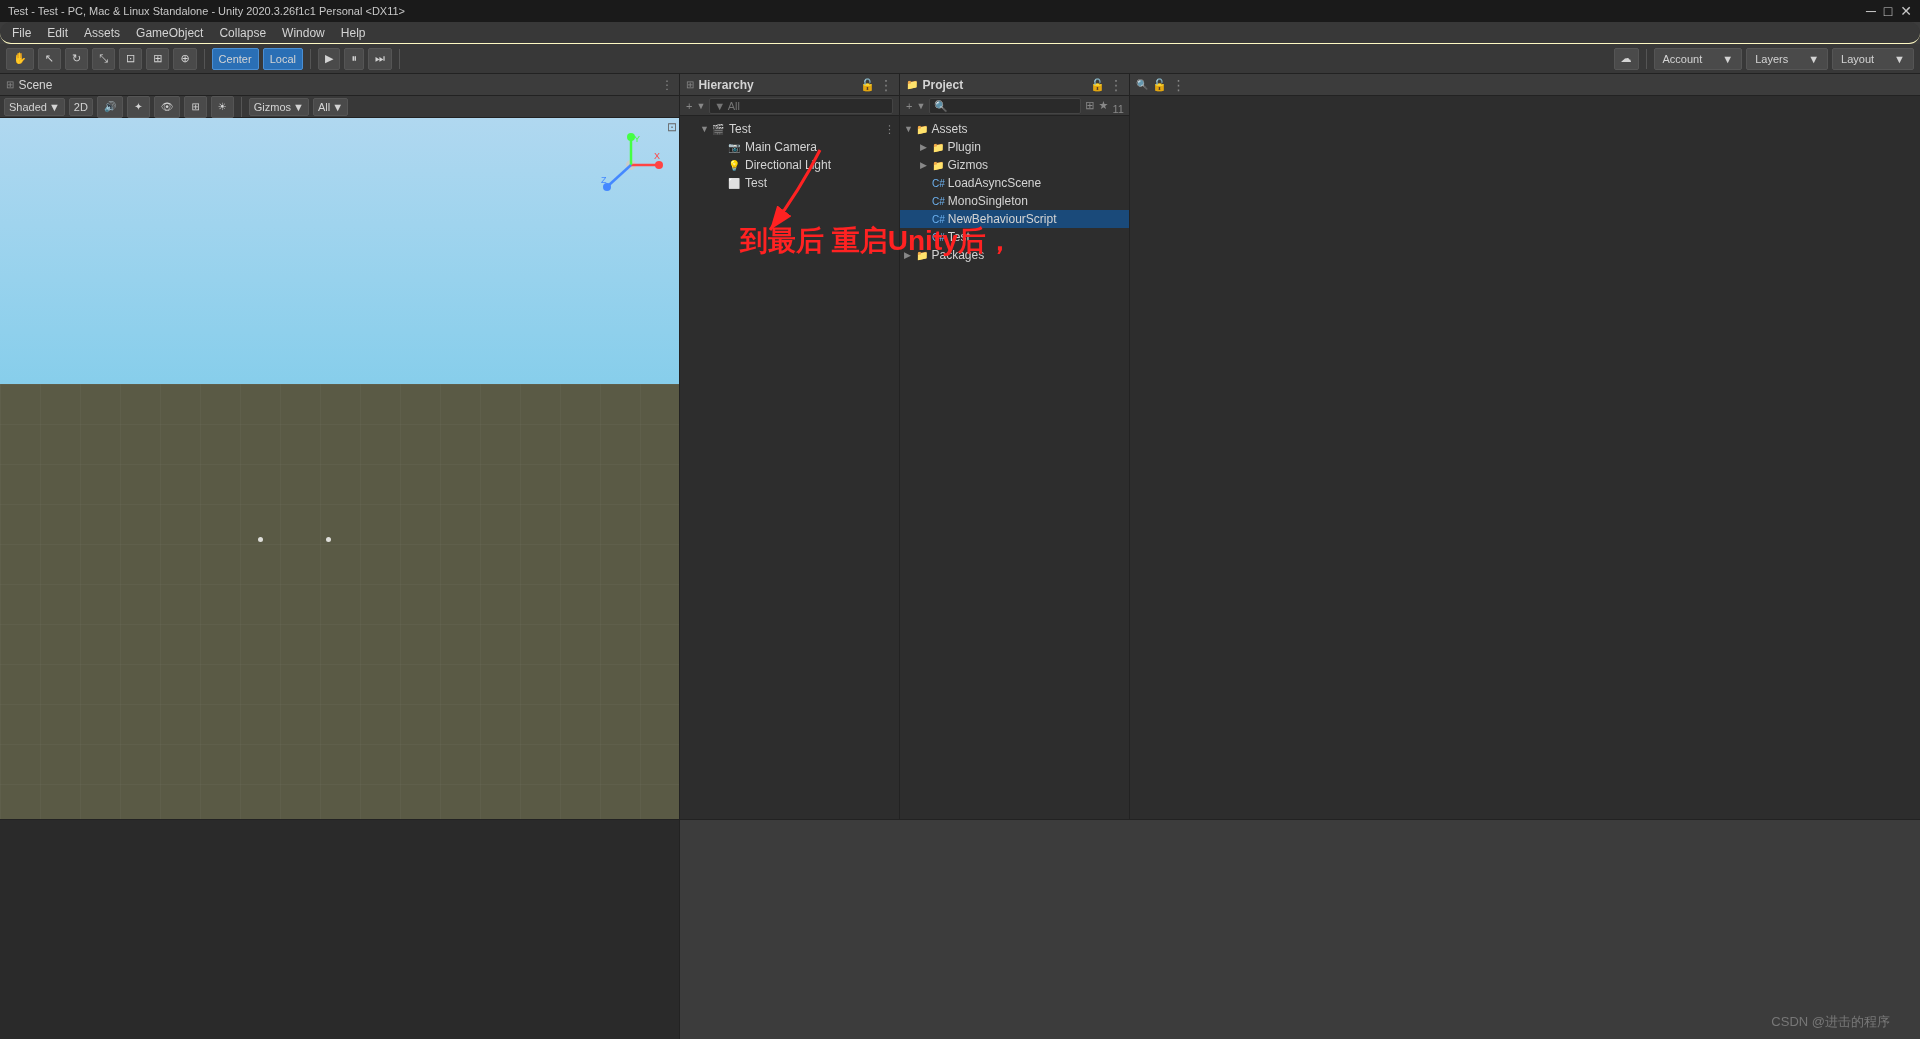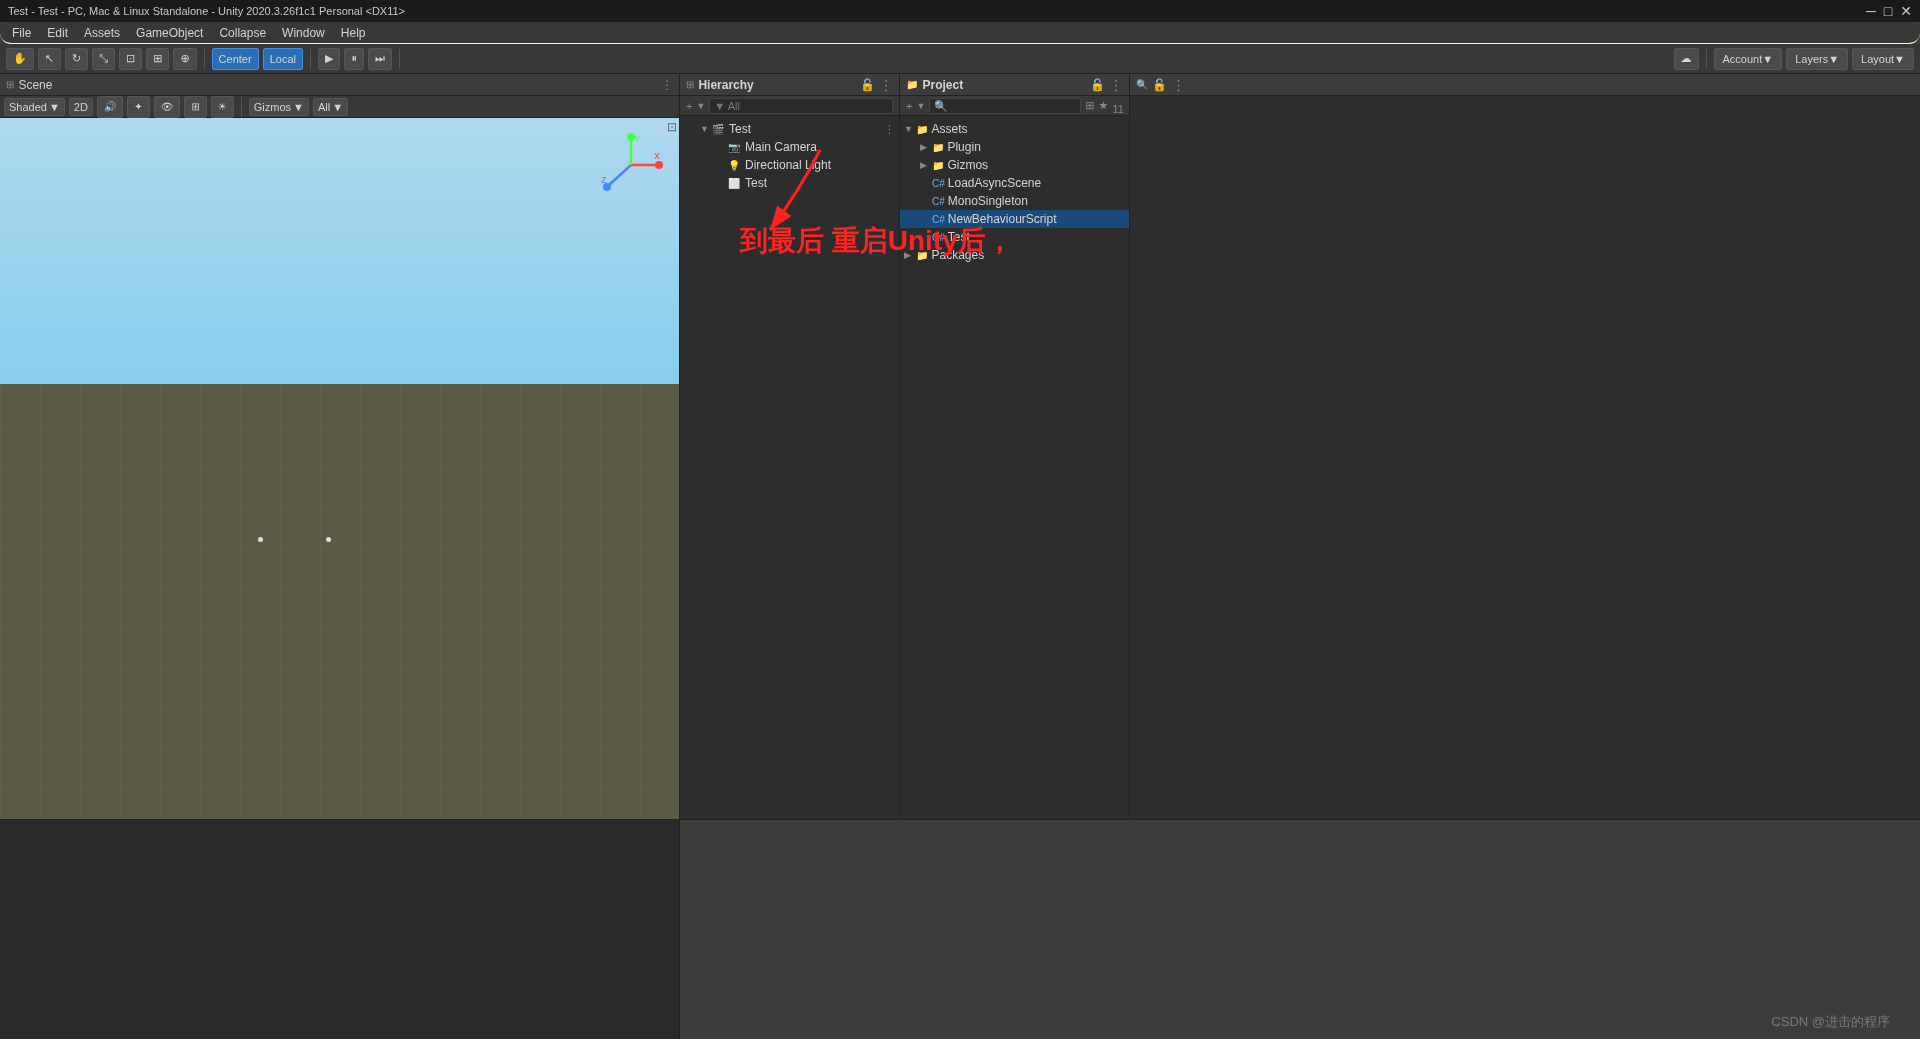--- a/index.html
+++ b/index.html
@@ -89,21 +89,21 @@
     .dropdown-btn {
       height: 22px;
       padding: 0 8px;
       background: #4a4a4a;
       border: 1px solid #555;
       color: #d4d4d4;
       font-size: 11px;
       cursor: pointer;
       display: flex;
       align-items: center;
-      gap: 0;
+      gap: 20px;
       border-radius: 2px;
     }
 
     
     #main-layout {
       display: flex;
       height: calc(1039px - 22px - 22px - 30px);
     }
 
     

